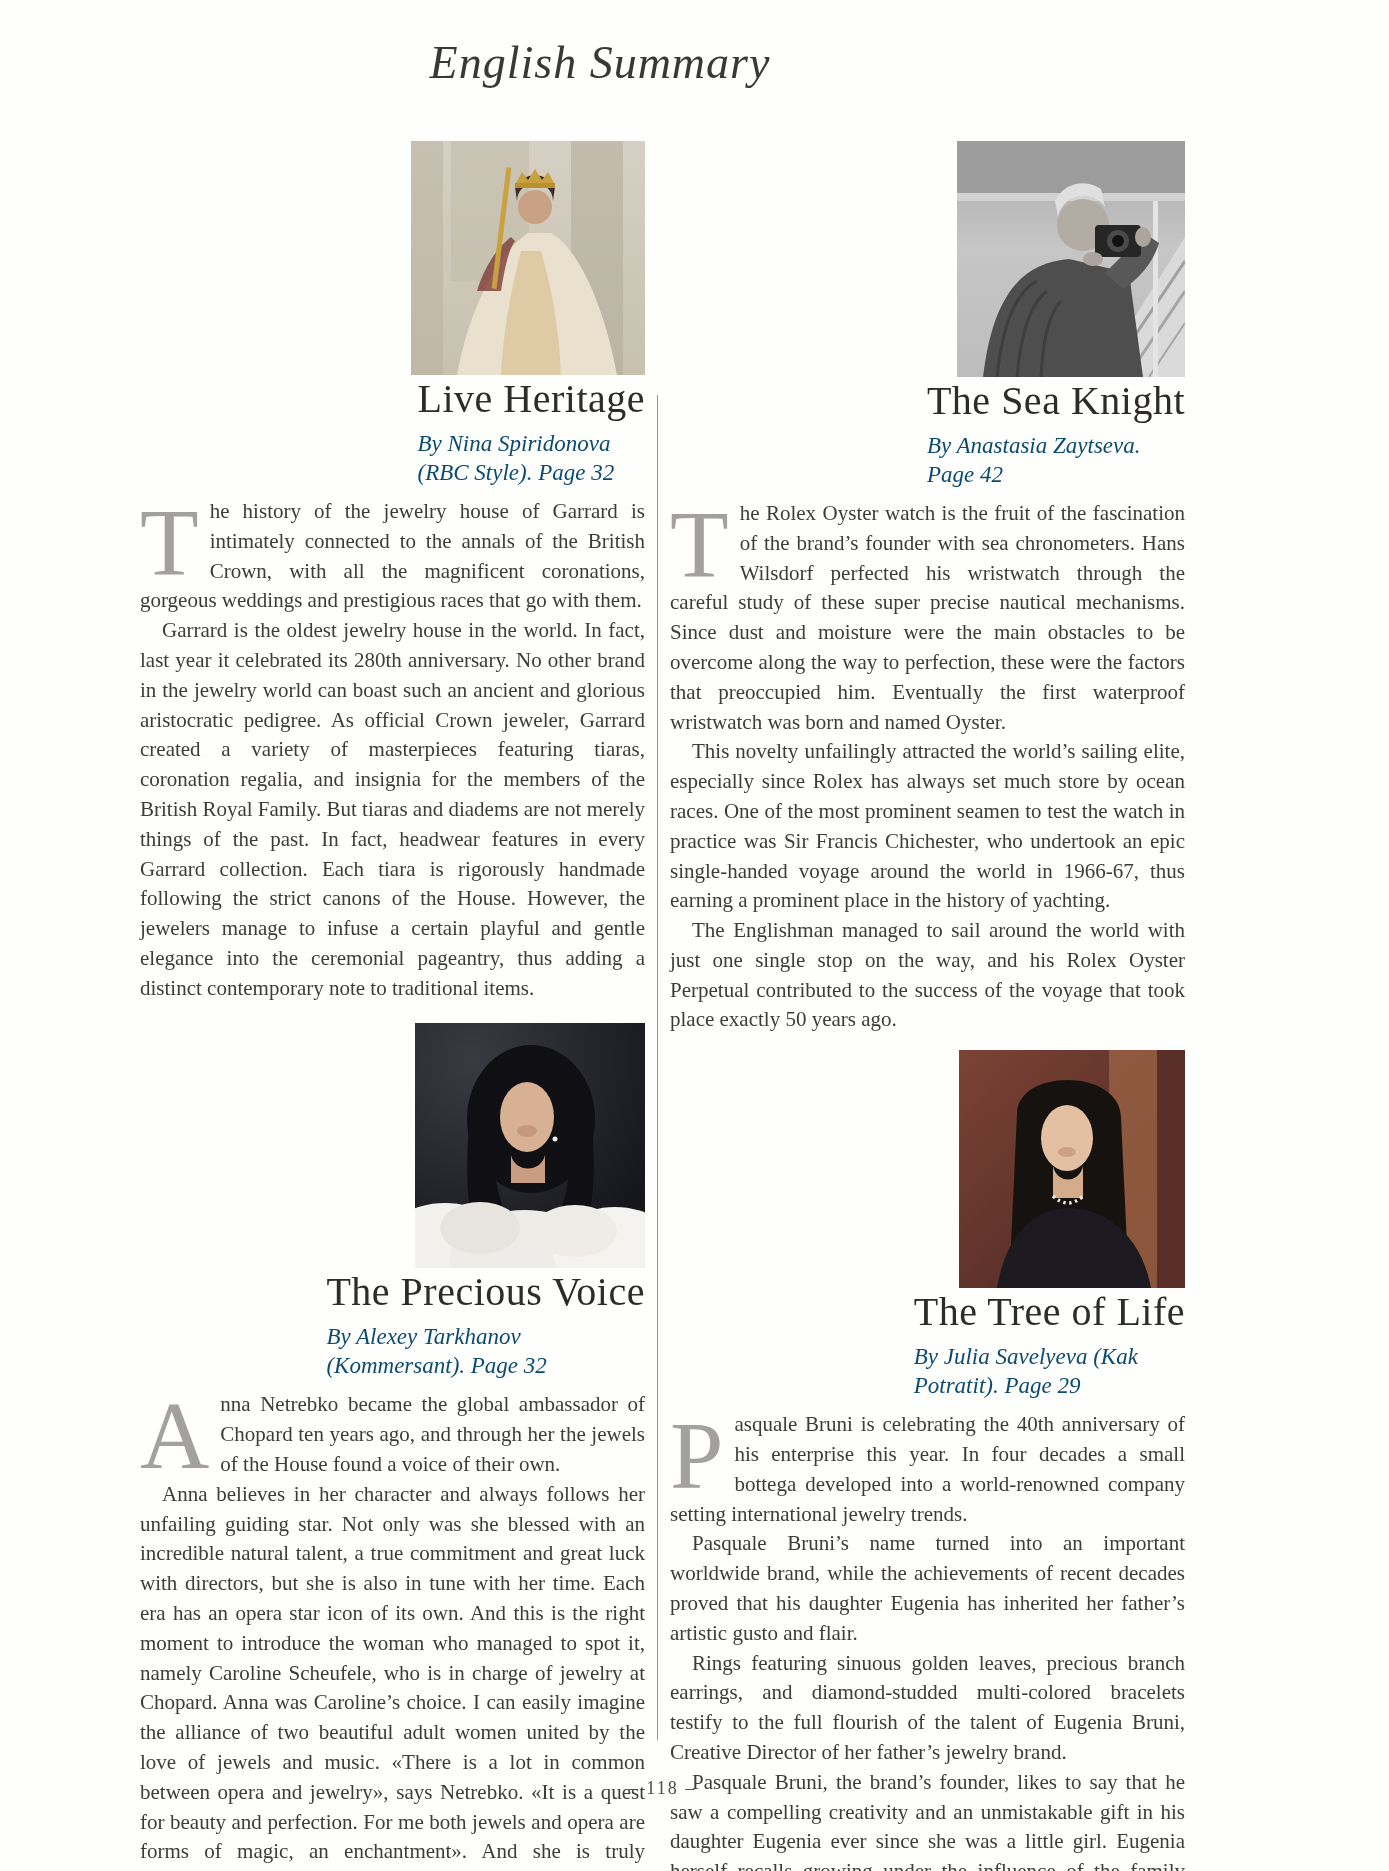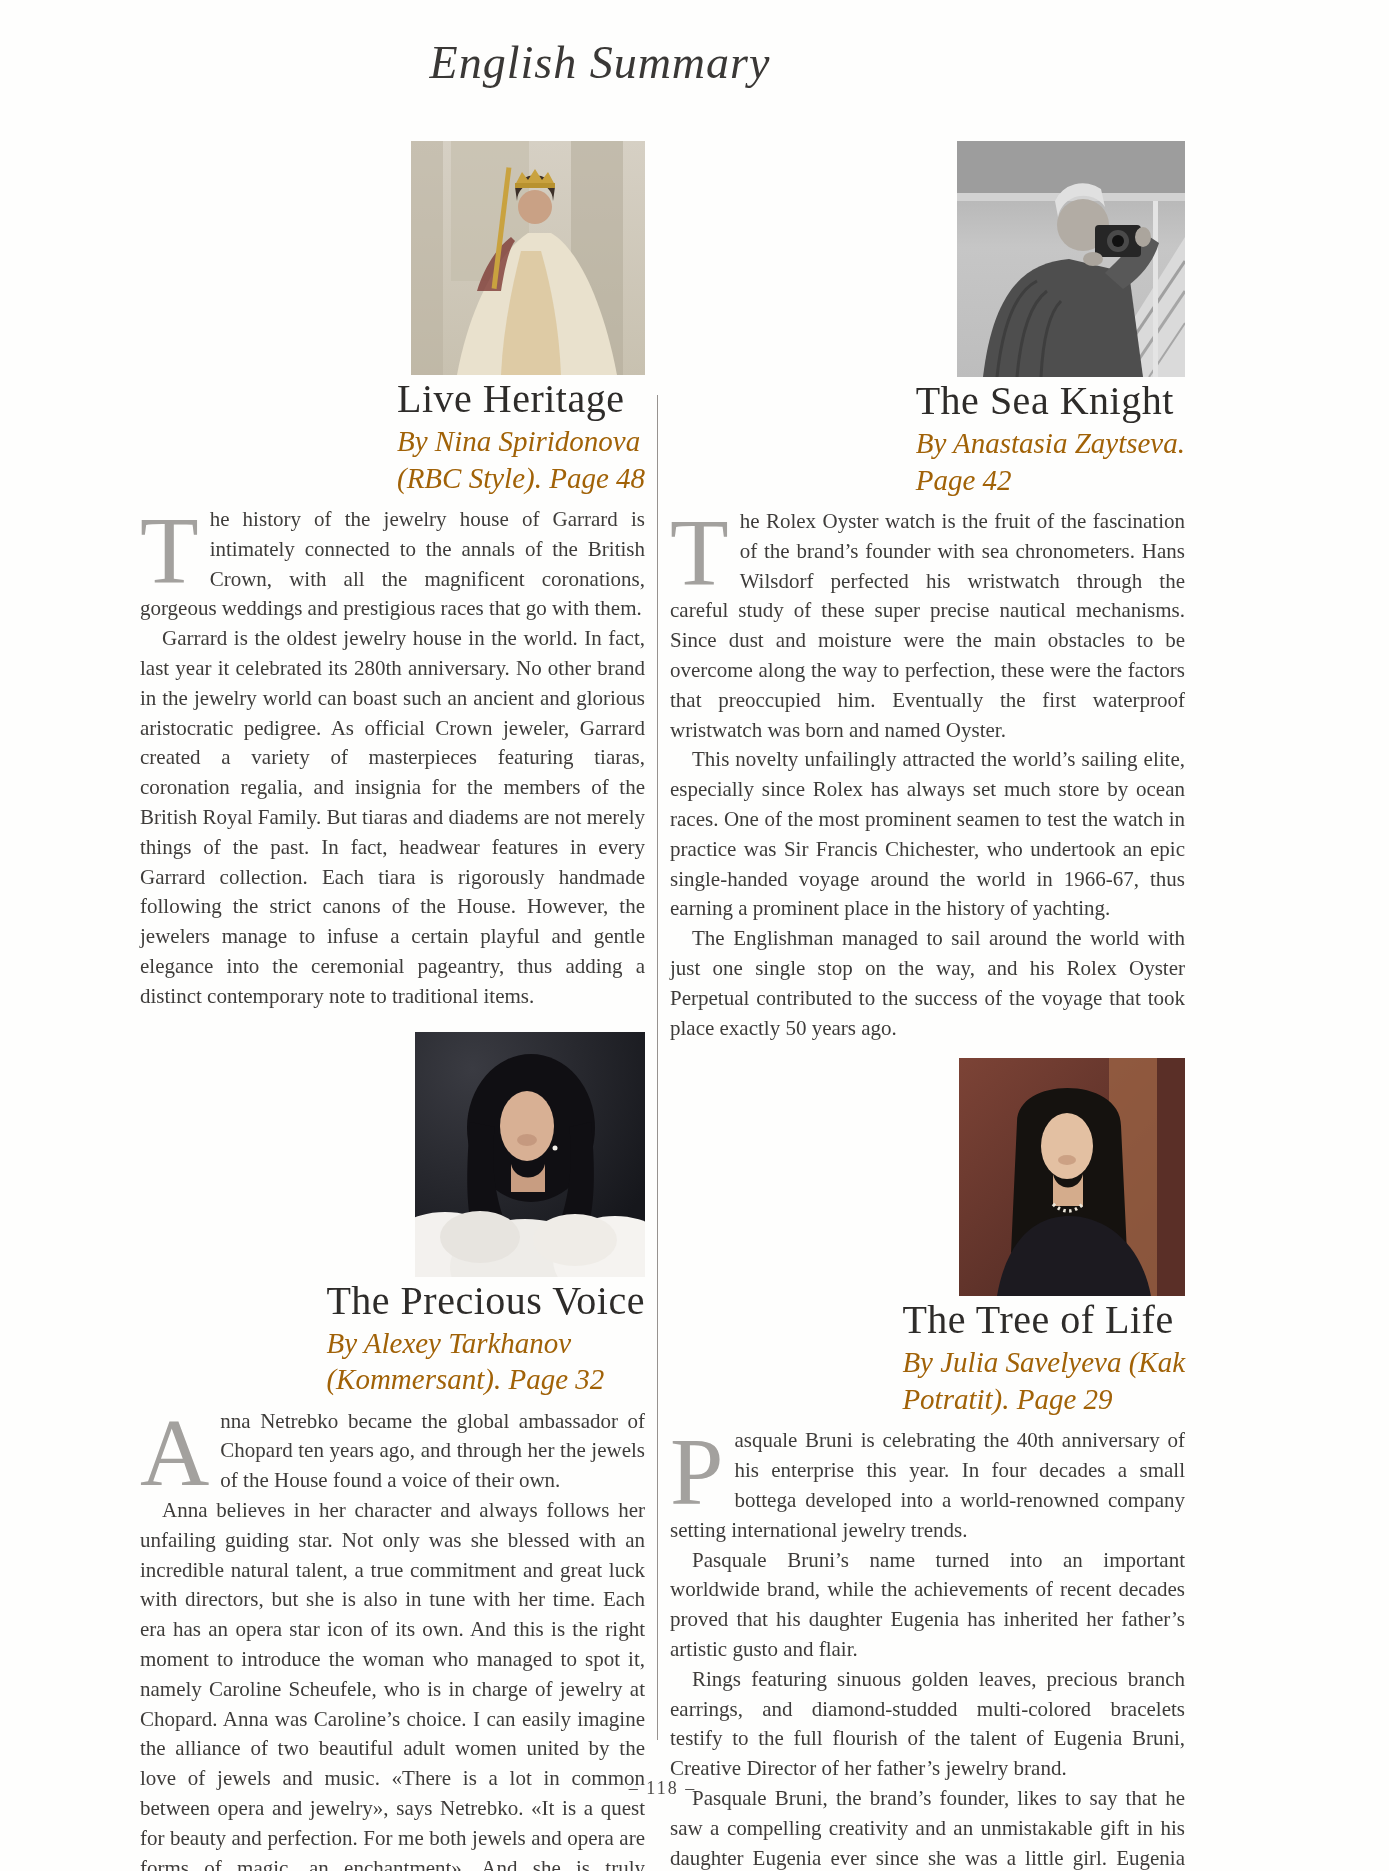--- a/index.html
+++ b/index.html
@@ -21,21 +21,21 @@
     position:absolute;left:517px;top:395px;width:1px;height:1345px;
     background:#979390;
   }
   .article-header{display:flex;align-items:flex-end;flex-direction:column;}
   .photo{flex:none;overflow:hidden;background:#ccc;}
   .photo svg{display:block;}
   .tblock{padding-left:20px;padding-bottom:2px;}
   .article-title{
     font-size:40px;line-height:1.2;color:#2e2c2a;letter-spacing:.5px;
   }
-  .byline{font-style:italic;font-size:29px;line-height:1.26;color:#a16207;}
+  .byline{margin-top:7px;font-style:italic;font-size:23px;line-height:1.26;color:#0c4a6e;}
   .article-body{margin-top:7px;font-size:21px;line-height:29.8px;text-align:justify;}
   .article-body p{margin:0;}
   .article-body p + p{text-indent:22px;}
   .cap{
     float:left;font-size:96px;line-height:.85;color:#a3a19e;
     margin:5px 11px 0 0;
   }
   .article-2nd{margin-top:20px;}
   .article-2nd-r{margin-top:15px;}
   .footer{
@@ -80,21 +80,21 @@
                 <path d="M106,60 a18,18 0 0 1 36,0 l2,-14 a22,20 0 0 0 -40,0 z" fill="#3c3028"></path>
                 <path d="M104,44 l7,-13 6,8 7,-11 7,11 6,-8 7,13 z" fill="#c9a23f"></path>
                 <rect x="104" y="42" width="40" height="5" fill="#b8922f"></rect>
                 <rect x="88" y="26" width="5" height="122" fill="#c9a23f" transform="rotate(7 90 87)"></rect>
               </svg>
             </div>
             <div class="tblock">
               <div class="article-title">Live Heritage</div>
               <div class="byline">
                 <div>By Nina Spiridonova</div>
-                <div>(RBC Style). Page 48</div>
+                <div>(RBC Style). Page 32</div>
               </div>
             </div>
           </div>
           <div class="article-body">
             <p class="dropcap"><span class="cap">T</span>he history of the jewelry house of Garrard is intimately connected to the annals of the British Crown, with all the magnificent coronations, gorgeous weddings and prestigious races that go with them.</p>
             <p>Garrard is the oldest jewelry house in the world. In fact, last year it celebrated its 280th anniversary. No other brand in the jewelry world can boast such an ancient and glorious aristocratic pedigree. As official Crown jeweler, Garrard created a variety of masterpieces featuring tiaras, coronation regalia, and insignia for the members of the British Royal Family. But tiaras and diadems are not merely things of the past. In fact, headwear features in every Garrard collection. Each tiara is rigorously handmade following the strict canons of the House. However, the jewelers manage to infuse a certain playful and gentle elegance into the ceremonial pageantry, thus adding a distinct contemporary note to traditional items.</p>
           </div>
         </div>
 
         <div class="article-2nd">

